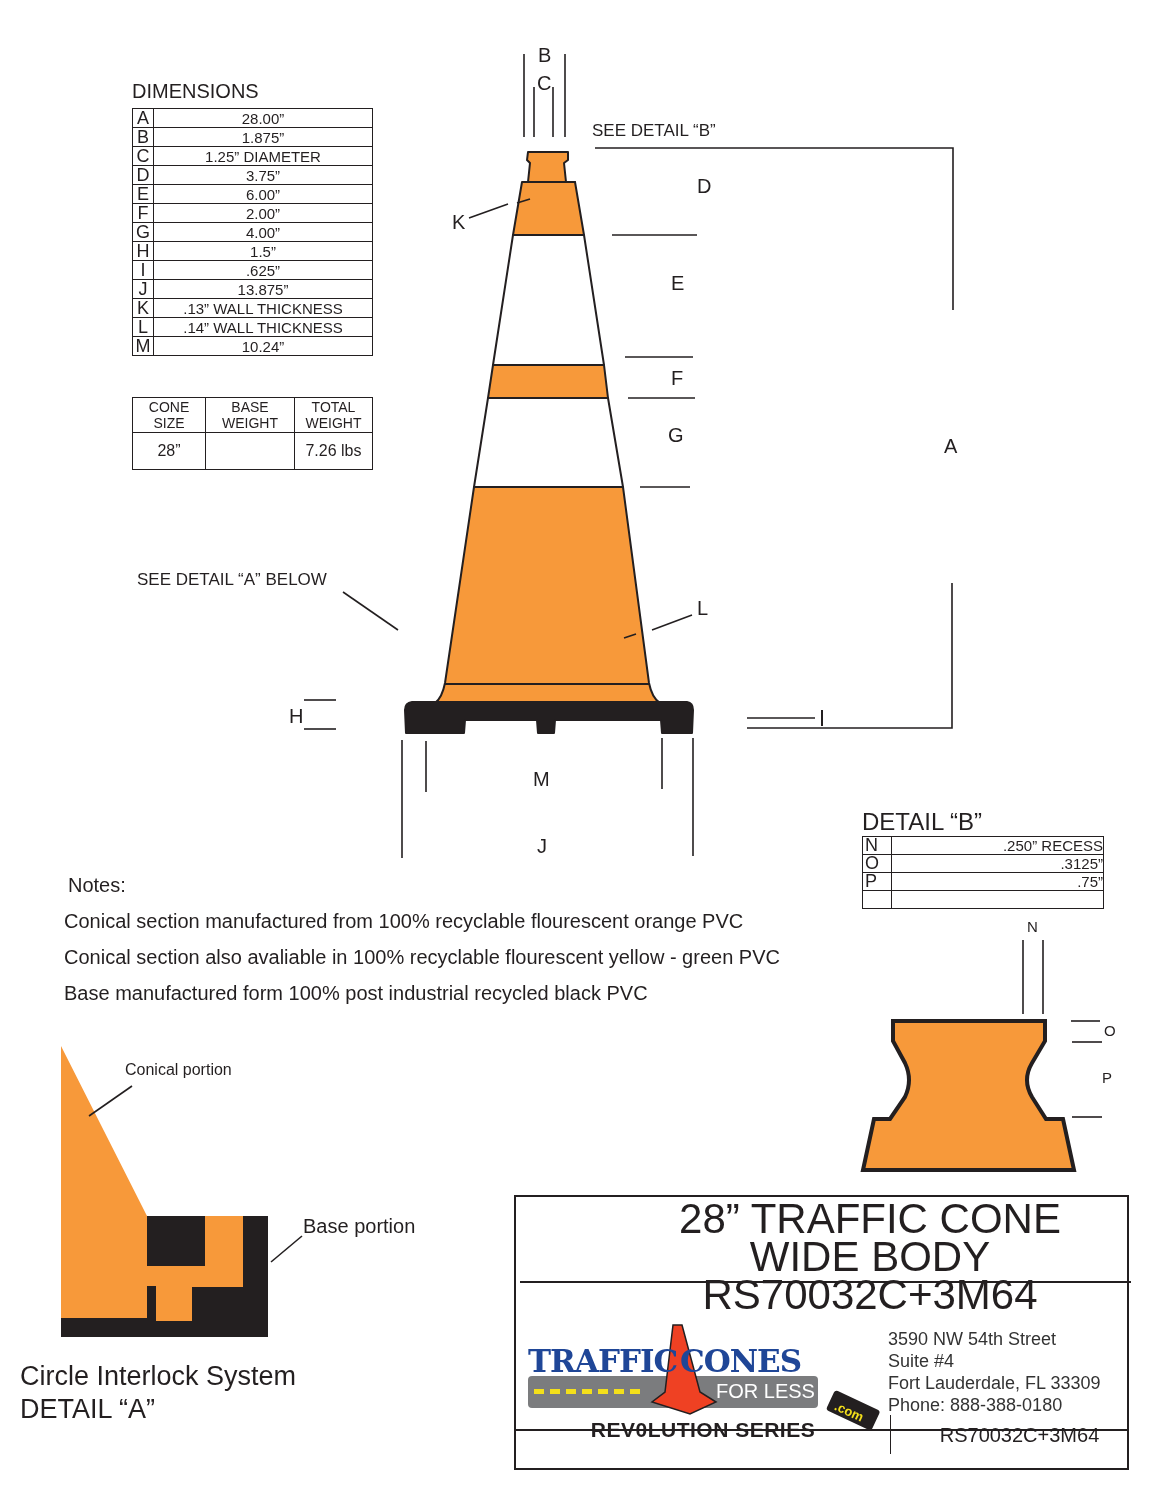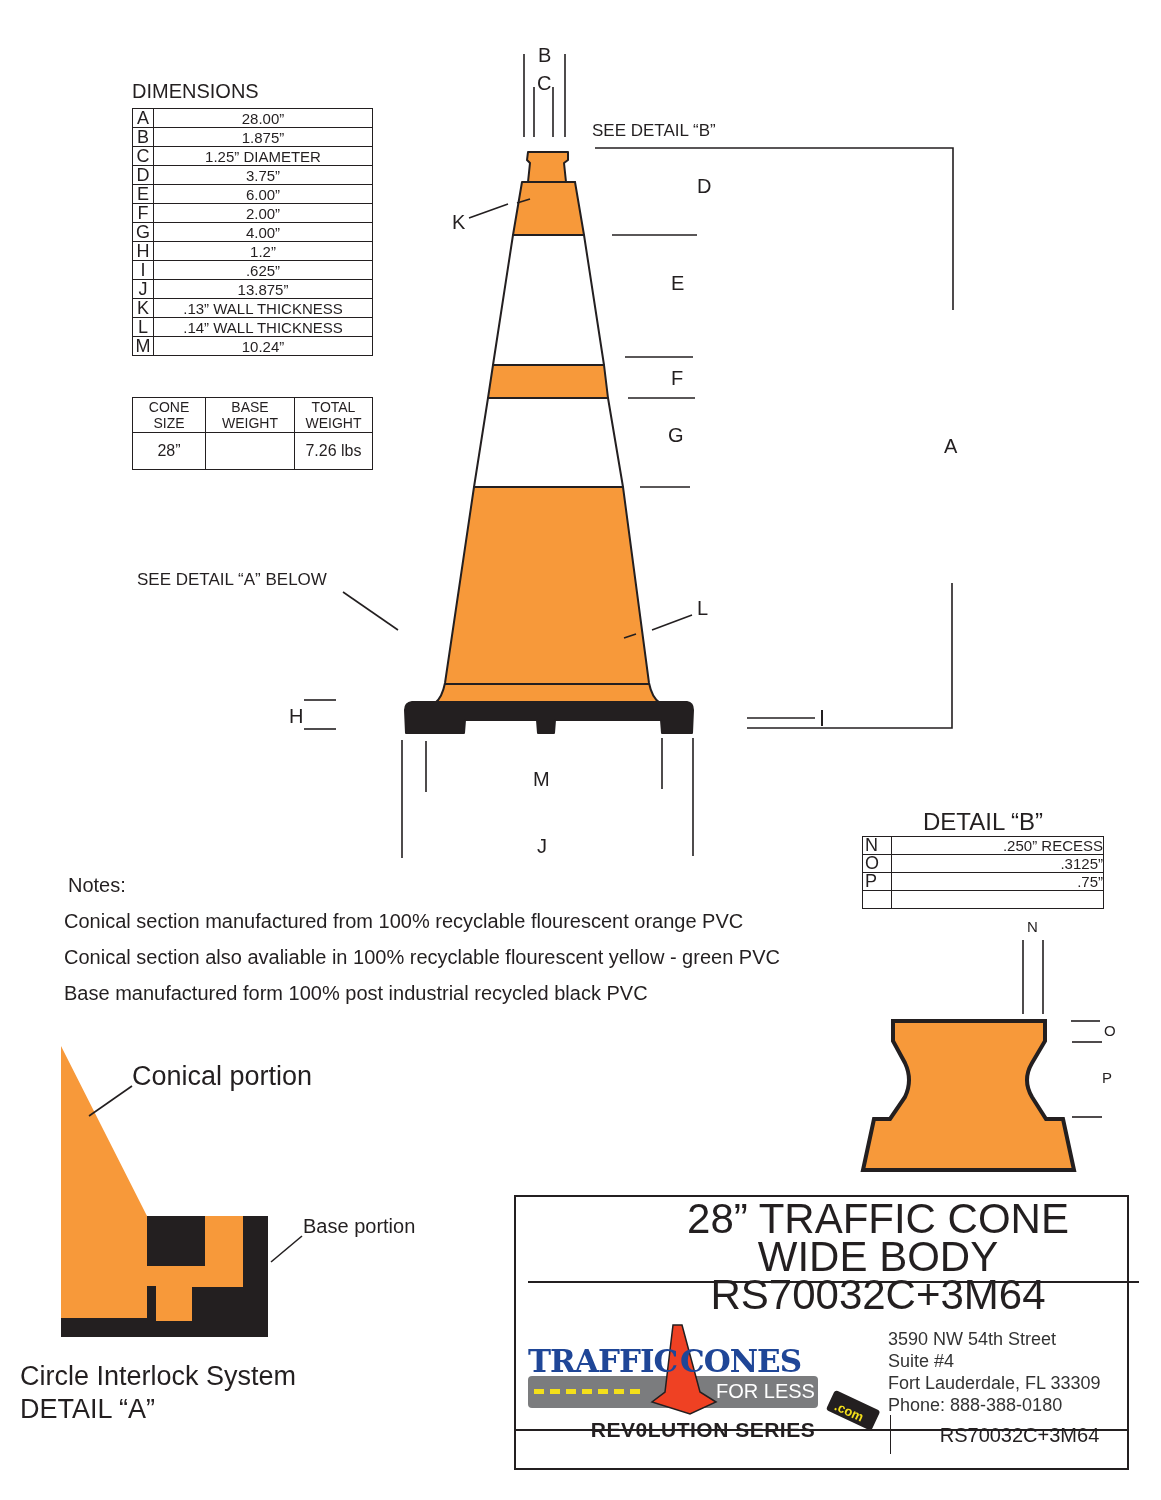--- a/index.html
+++ b/index.html
@@ -12,28 +12,28 @@
   table.dims td.k { width:20px; text-align:center; font-size:18px; line-height:18px; }
   table.dims td.v { text-align:center; }
   table.wt { position:absolute; left:132px; top:397px; width:241px; border-collapse:collapse; }
   table.wt td { border:1.5px solid #231f20; text-align:center; font-size:14px; line-height:16px; padding:1px 2px; }
   table.wt td.val { font-size:16px; height:34px; }
   .lbl { position:absolute; font-size:20px; }
   .callout { position:absolute; font-size:17px; }
   .notes { position:absolute; left:64px; top:874px; font-size:20px; }
   .notes div { margin-bottom:13px; }
   .notes .nh { margin-left:4px; }
-  .detb-title { position:absolute; left:862px; top:808px; width:242px; text-align:center; font-size:24px; }
+  .detb-title { position:absolute; left:862px; top:808px; width:242px; font-size:24px; }
   table.detb { position:absolute; left:862px; top:836px; width:242px; border-collapse:collapse; }
   table.detb td { border:1.5px solid #231f20; font-size:15px; line-height:17px; height:17px; padding:0; }
   table.detb td.k { width:26px; text-align:left; font-size:18px; padding-left:2px; }
   table.detb td.v { text-align:right; }
   .deta-cap { position:absolute; left:20px; top:1360px; width:330px; font-size:27px; line-height:33px; }
   .titleblock { position:absolute; left:514px; top:1195px; width:615px; height:275px; border:2px solid #231f20; box-sizing:border-box; }
-  .tb-top { position:absolute; left:12px; top:0; width:100%; height:86px; border-bottom:2px solid #231f20; box-sizing:border-box; }
+  .tb-top { position:absolute; left:4px; top:0; width:100%; height:86px; border-bottom:2px solid #231f20; box-sizing:border-box; }
   .tb-top .t { position:absolute; left:130px; width:440px; text-align:center; font-size:42px; line-height:38px; }
   .tb-mid { position:absolute; left:0; top:121px; width:100%; height:113px; border-bottom:2px solid #231f20; box-sizing:border-box;padding-left:16px; }
   .addr { position:absolute; left:372px; top:10px; font-size:18px; line-height:22px; color:#333; }
   .tb-bot { position:absolute; left:0; top:218px; width:100%; height:39px; }
   .series { position:absolute; left:0; top:0; width:374px; height:39px; line-height:30px; text-align:center; font-size:21px; font-weight:bold; letter-spacing:0.5px; border-right:1.5px solid #231f20; }
   .partno { position:absolute; left:376px; top:0; width:235px; height:39px; line-height:40px; text-align:center; font-size:20px; padding-left:20px; box-sizing:border-box; }
 </style>
 </head>
 <body>
 
@@ -148,21 +148,21 @@
   <tr>
         <td class="k">F</td>
         <td class="v">2.00”</td>
       </tr>
   <tr>
         <td class="k">G</td>
         <td class="v">4.00”</td>
       </tr>
   <tr>
         <td class="k">H</td>
-        <td class="v">1.2”</td>
+        <td class="v">1.5”</td>
       </tr>
   <tr>
         <td class="k">I</td>
         <td class="v">.625”</td>
       </tr>
   <tr>
         <td class="k">J</td>
         <td class="v">13.875”</td>
       </tr>
   <tr>
@@ -235,21 +235,21 @@
   <tr>
         <td class="k"></td>
         <td class="v"></td>
       </tr>
 </tbody>
   </table>
 <div class="abs" style="left:1027px;top:918px;font-size:15px">N</div>
 <div class="abs" style="left:1104px;top:1022px;font-size:15px">O</div>
 <div class="abs" style="left:1102px;top:1069px;font-size:15px">P</div>
 
-<div class="abs" style="left:132px;top:1061px;font-size:27px">Conical portion</div>
+<div class="abs" style="left:125px;top:1061px;font-size:16px">Conical portion</div>
 <div class="abs" style="left:303px;top:1215px;font-size:20px">Base portion</div>
 <div class="deta-cap">
   <div>Circle Interlock System</div>
   <div>DETAIL “A”</div>
 </div>
 
 <div class="titleblock">
   <div class="tb-top">
     <div class="t" style="top:3px">28” TRAFFIC CONE</div>
     <div class="t" style="top:41px">WIDE BODY</div>

